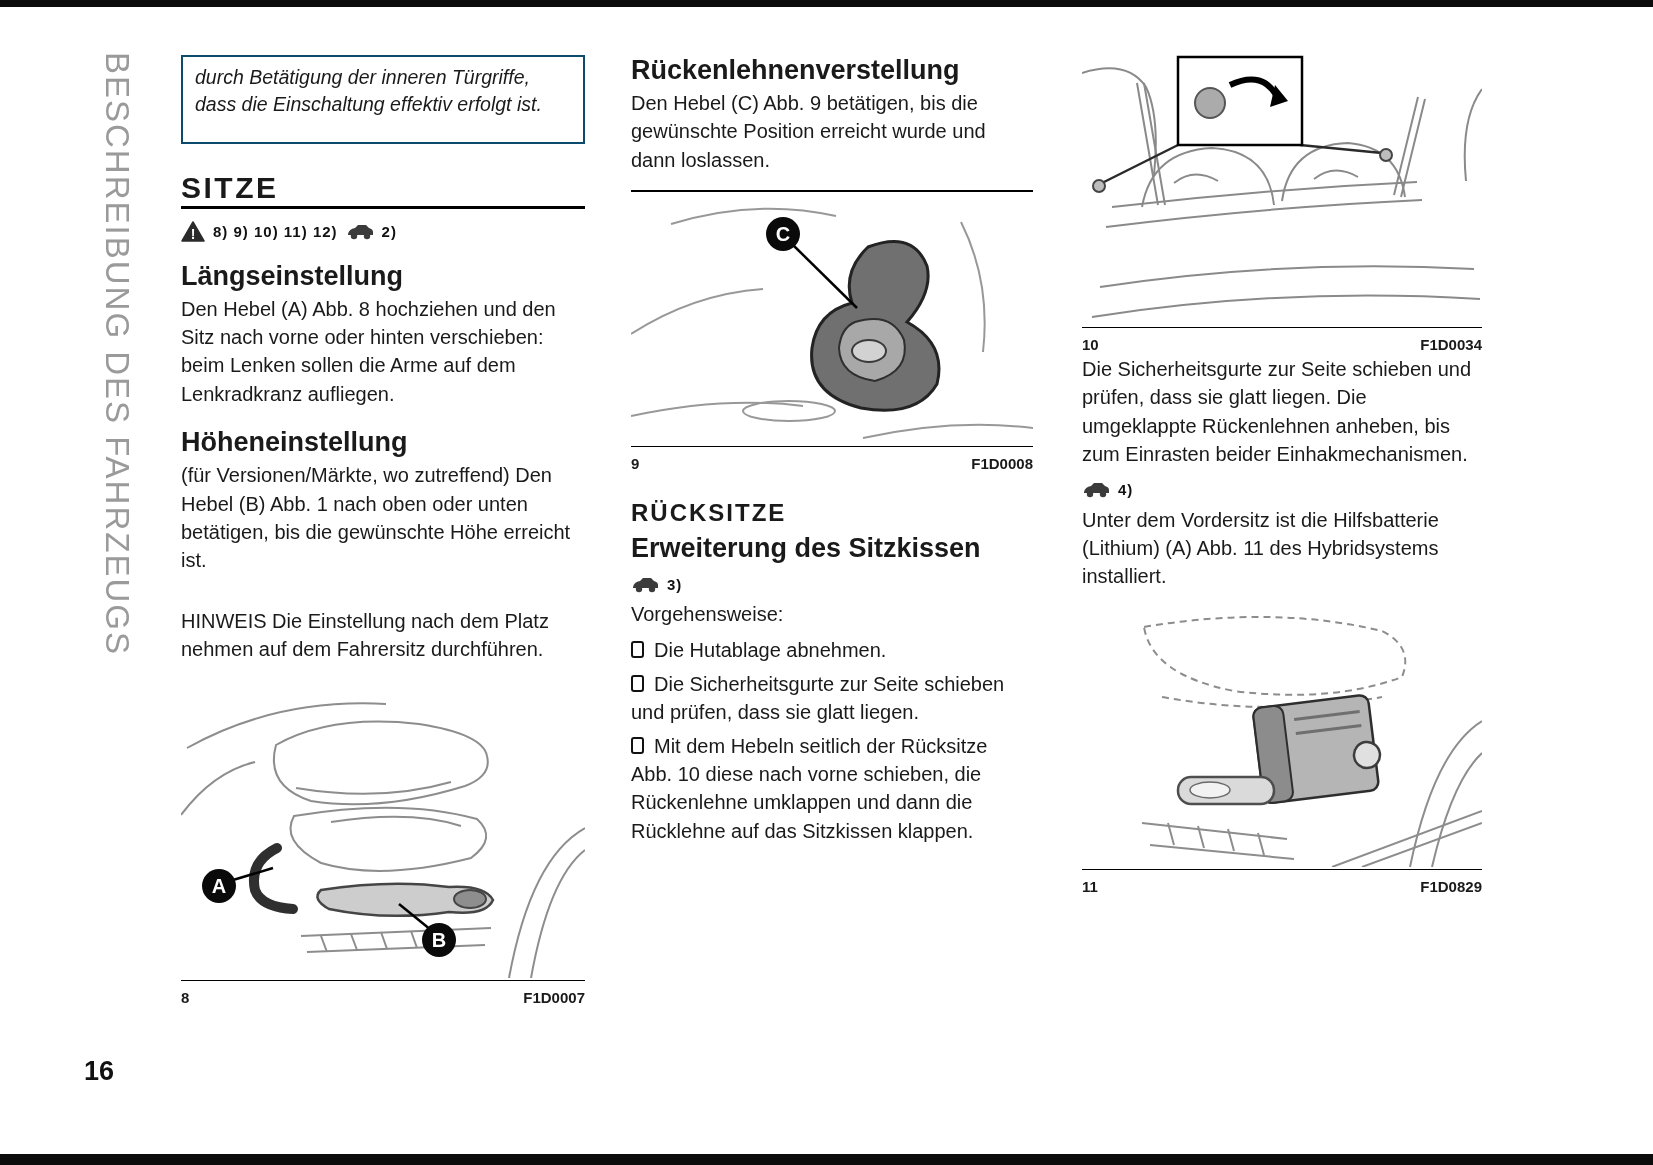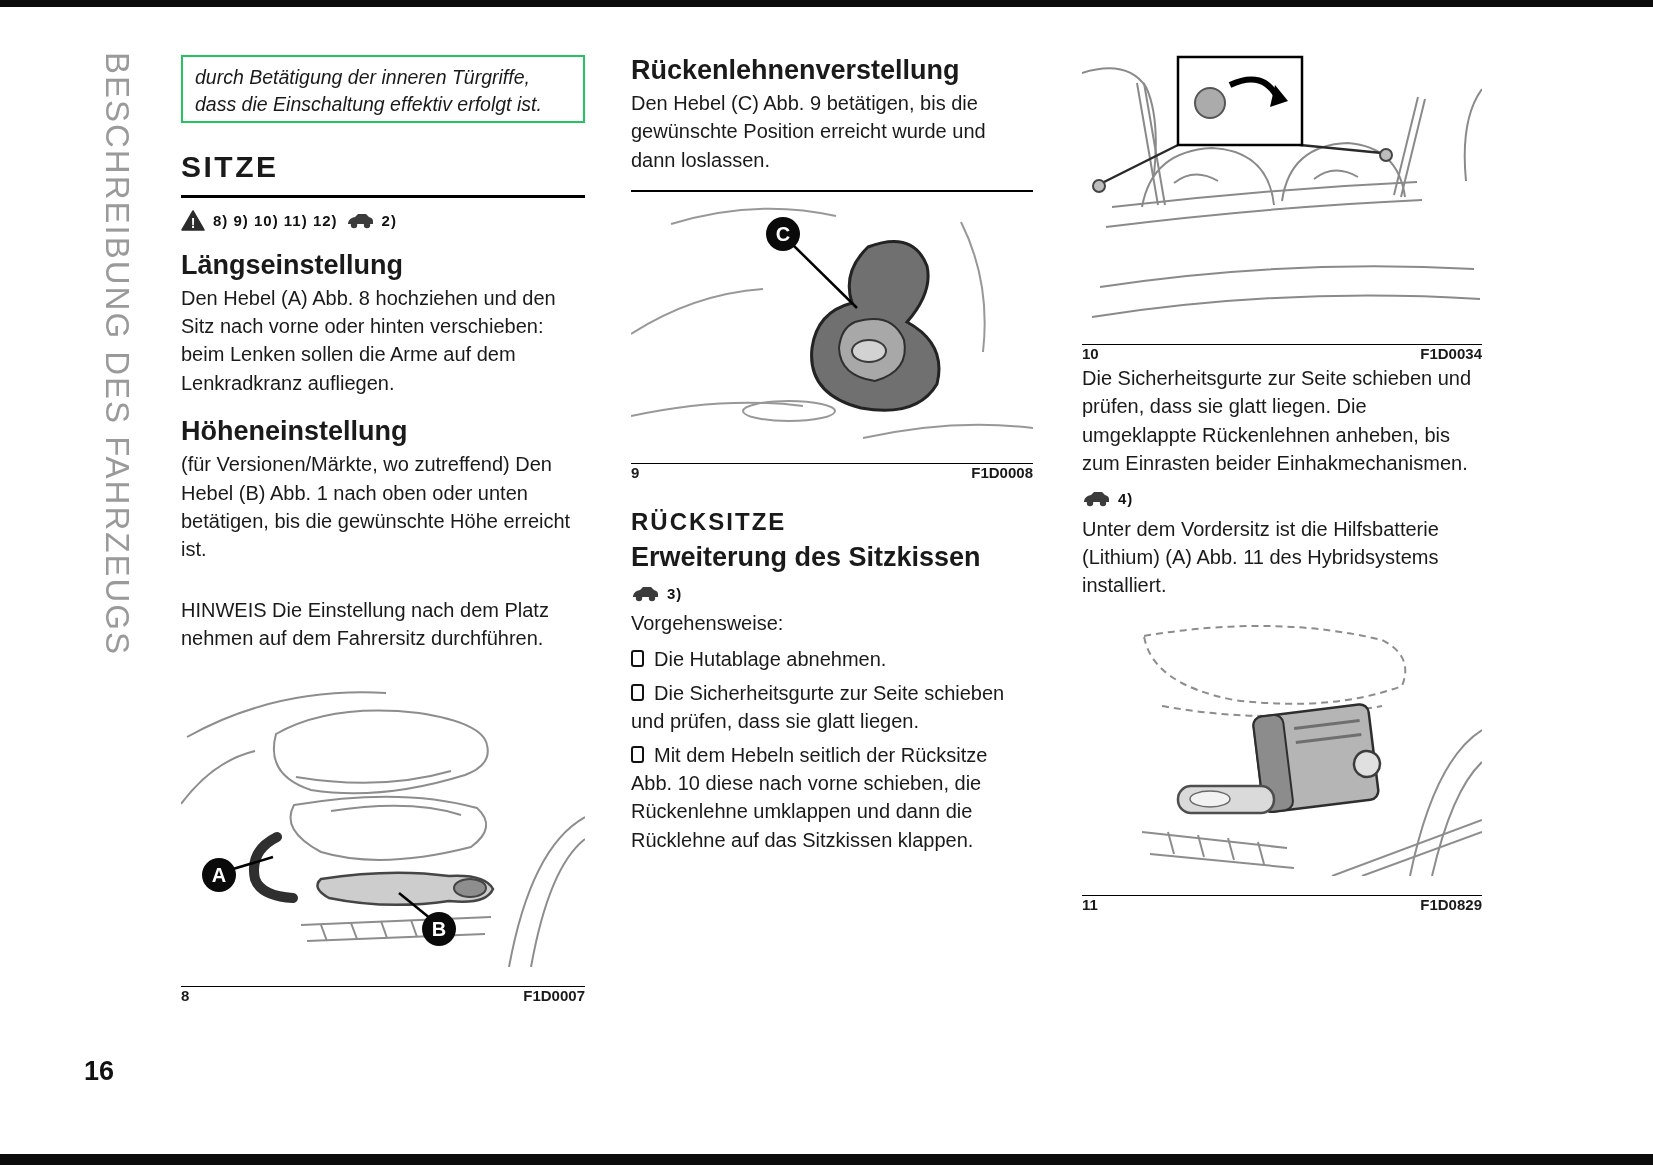--- a/index.html
+++ b/index.html
@@ -17,44 +17,44 @@
   }
 
   .page-number{position:absolute;left:84px;top:1056px;font-size:27px;font-weight:bold;color:#111;}
 
   .col{position:absolute;top:55px;}
   #col-left{left:181px;width:404px;}
   #col-mid{left:631px;width:402px;}
   #col-right{left:1082px;width:400px;}
 
   .note-box{
-    border:2px solid #22c55e;padding:7px 12px 2px;font-style:italic;
+    border:2px solid #0c4a6e;padding:7px 12px 23px;font-style:italic;
     font-size:19.5px;line-height:1.4;
   }
   .section-h{
     font-size:30px;font-weight:bold;letter-spacing:2.5px;margin:27px 0 0;
-    padding-bottom:11px;border-bottom:3px solid #000;
+    padding-bottom:1px;border-bottom:3px solid #000;
   }
   .section-h2{font-size:24px;font-weight:bold;letter-spacing:2px;margin:26px 0 0;line-height:1.22;}
   .sub-h{font-size:23px;font-weight:bold;letter-spacing:2px;margin:15px 0 0;}
   .para-h{font-size:27px;font-weight:bold;margin:19px 0 3px;}
   .para-h.tight{margin:6px 0 3px;}
   .body-text{font-size:20px;line-height:1.42;margin:2px 0 0;}
   .spaced{margin-top:32px;}
 
   .refs{display:flex;align-items:center;gap:8px;margin-top:12px;font-size:15px;font-weight:bold;color:#111;}
   .refs .nums{letter-spacing:1px;}
   .icon{display:inline-flex;align-items:center;}
 
   .figure{margin-top:0;}
   .figure svg{display:block;width:100%;height:auto;}
   .fig-top-rule{border-top:2px solid #000;}
   .fig-caption{
     display:flex;justify-content:space-between;align-items:flex-start;
-    border-top:1.8px solid #000;padding-top:0;margin-top:19px;
+    border-top:1.8px solid #000;padding-top:8px;margin-top:2px;
     font-size:15px;font-weight:bold;
   }
 
   .bullet{font-size:20px;line-height:1.42;margin:0 0 5px;}
   .bullet::before{
     content:"";display:inline-block;width:9px;height:13px;border:2.5px solid #111;
     border-radius:3px;margin-right:10px;vertical-align:-1px;
   }
   .intro-line{font-size:20px;margin:10px 0 10px;}
 </style>

